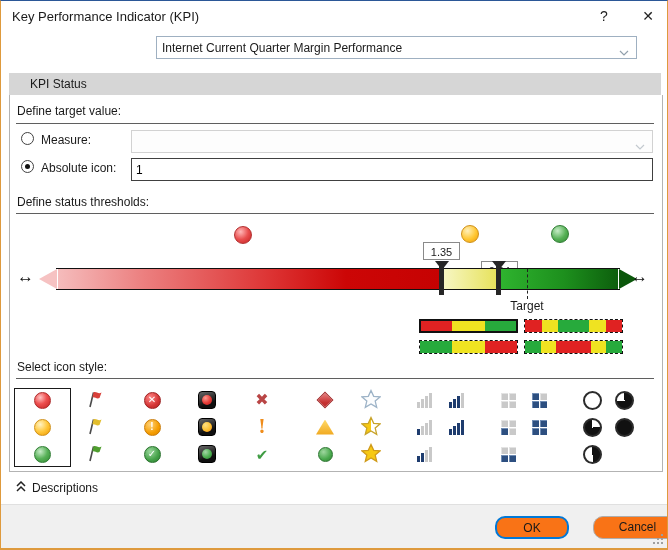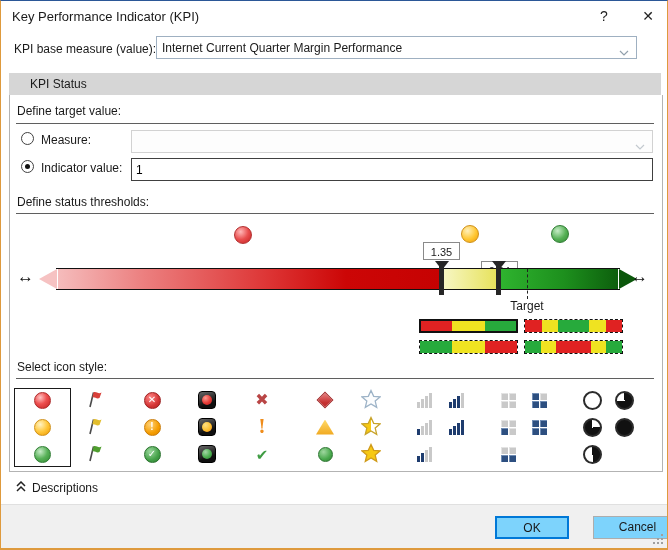--- a/index.html
+++ b/index.html
@@ -91,39 +91,38 @@
   .sqs i.on{background:#2d4f80;border-top-color:#6f8cb4;border-left-color:#6f8cb4;}
   .moon{width:15px;height:15px;border-radius:50%;border:2px solid #2b2b2b;}
   .moon.empty{background:#fff;}
   .moon.full{background:#111;}
   .moon.half{background:conic-gradient(#111 0 180deg,#fff 180deg 360deg);}
   .moon.threequarter-tr{background:conic-gradient(#fff 0 90deg,#111 90deg 360deg);}
   .moon.threequarter-tl{background:conic-gradient(from 270deg,#fff 0 90deg,#111 90deg 360deg);}
   
   .desc-row{left:15px;top:479px;height:16px;display:flex;align-items:center;gap:6px;cursor:pointer;}
   .footer{left:0;right:0;top:503px;bottom:0;background:#f0f0f0;border-top:1px solid #e0e0e0;}
-  .btn{position:absolute;top:11px;height:23px;background:#7dd3fc;text-align:center;line-height:21px;box-sizing:border-box;cursor:pointer;}
+  .btn{position:absolute;top:11px;height:23px;background:#f97316;text-align:center;line-height:21px;box-sizing:border-box;cursor:pointer;border-radius:10px;}
   .btn-ok{left:494px;width:74px;border:2px solid #0078d7;}
   .btn-cancel{left:592px;width:89px;border:1px solid #adadad;}
   .grip{position:absolute;right:3px;bottom:3px;width:11px;height:11px;cursor:nwse-resize;}
   .grip::before{content:"";position:absolute;width:2px;height:2px;background:transparent;
     box-shadow:8px 0 #9f9f9f,4px 4px #9f9f9f,8px 4px #9f9f9f,0 8px #9f9f9f,4px 8px #9f9f9f,8px 8px #9f9f9f;}
 </style>
 </head>
 <body>
 
 <div class="dlg">
 
   <div class="abs titlebar">
     <span class="abs title">Key Performance Indicator (KPI)</span>
     <span class="abs cap-btn help-btn">?</span>
     <span class="abs cap-btn close-btn">✕</span>
   </div>
 
-  <span class="abs bm-label">KPI base measure (value):</span>
   <div class="abs grp-header">KPI Status</div>
 
   <div class="abs combo bm-combo">
     <span>Internet Current Quarter Margin Performance</span>
     <span class="chev">
       <svg width="10" height="6">
           <polyline points="1,1 5,5 9,1" fill="none" stroke="#92a0ac" stroke-width="1.2"></polyline>
         </svg>
     </span>
   </div>
@@ -137,21 +136,21 @@
   <div class="abs combo measure-combo">
     <span></span>
     <span class="chev">
       <svg width="10" height="6">
           <polyline points="1,1 5,5 9,1" fill="none" stroke="#c3c9cf" stroke-width="1.2"></polyline>
         </svg>
     </span>
   </div>
 
   <div id="radio-absolute" class="abs radio on" style="left:20px;top:159px;"></div>
-  <span class="abs" style="left:40px;top:160px;">Indicator value:</span>
+  <span class="abs" style="left:40px;top:160px;">Absolute icon:</span>
   <input class="abs abs-input" value="1" style="">
 
   <span class="abs sect-label" style="top:194px;">Define status thresholds:</span>
   <div class="abs rule" style="top:212px;"></div>
 
   <div class="abs dot red" style="left:233px;top:225px;"></div>
   <div class="abs dot yellow" style="left:460px;top:224px;"></div>
   <div class="abs dot green" style="left:550px;top:224px;"></div>
 
   <div class="abs valbox" style="left:422px;top:241px;">1.35</div>

